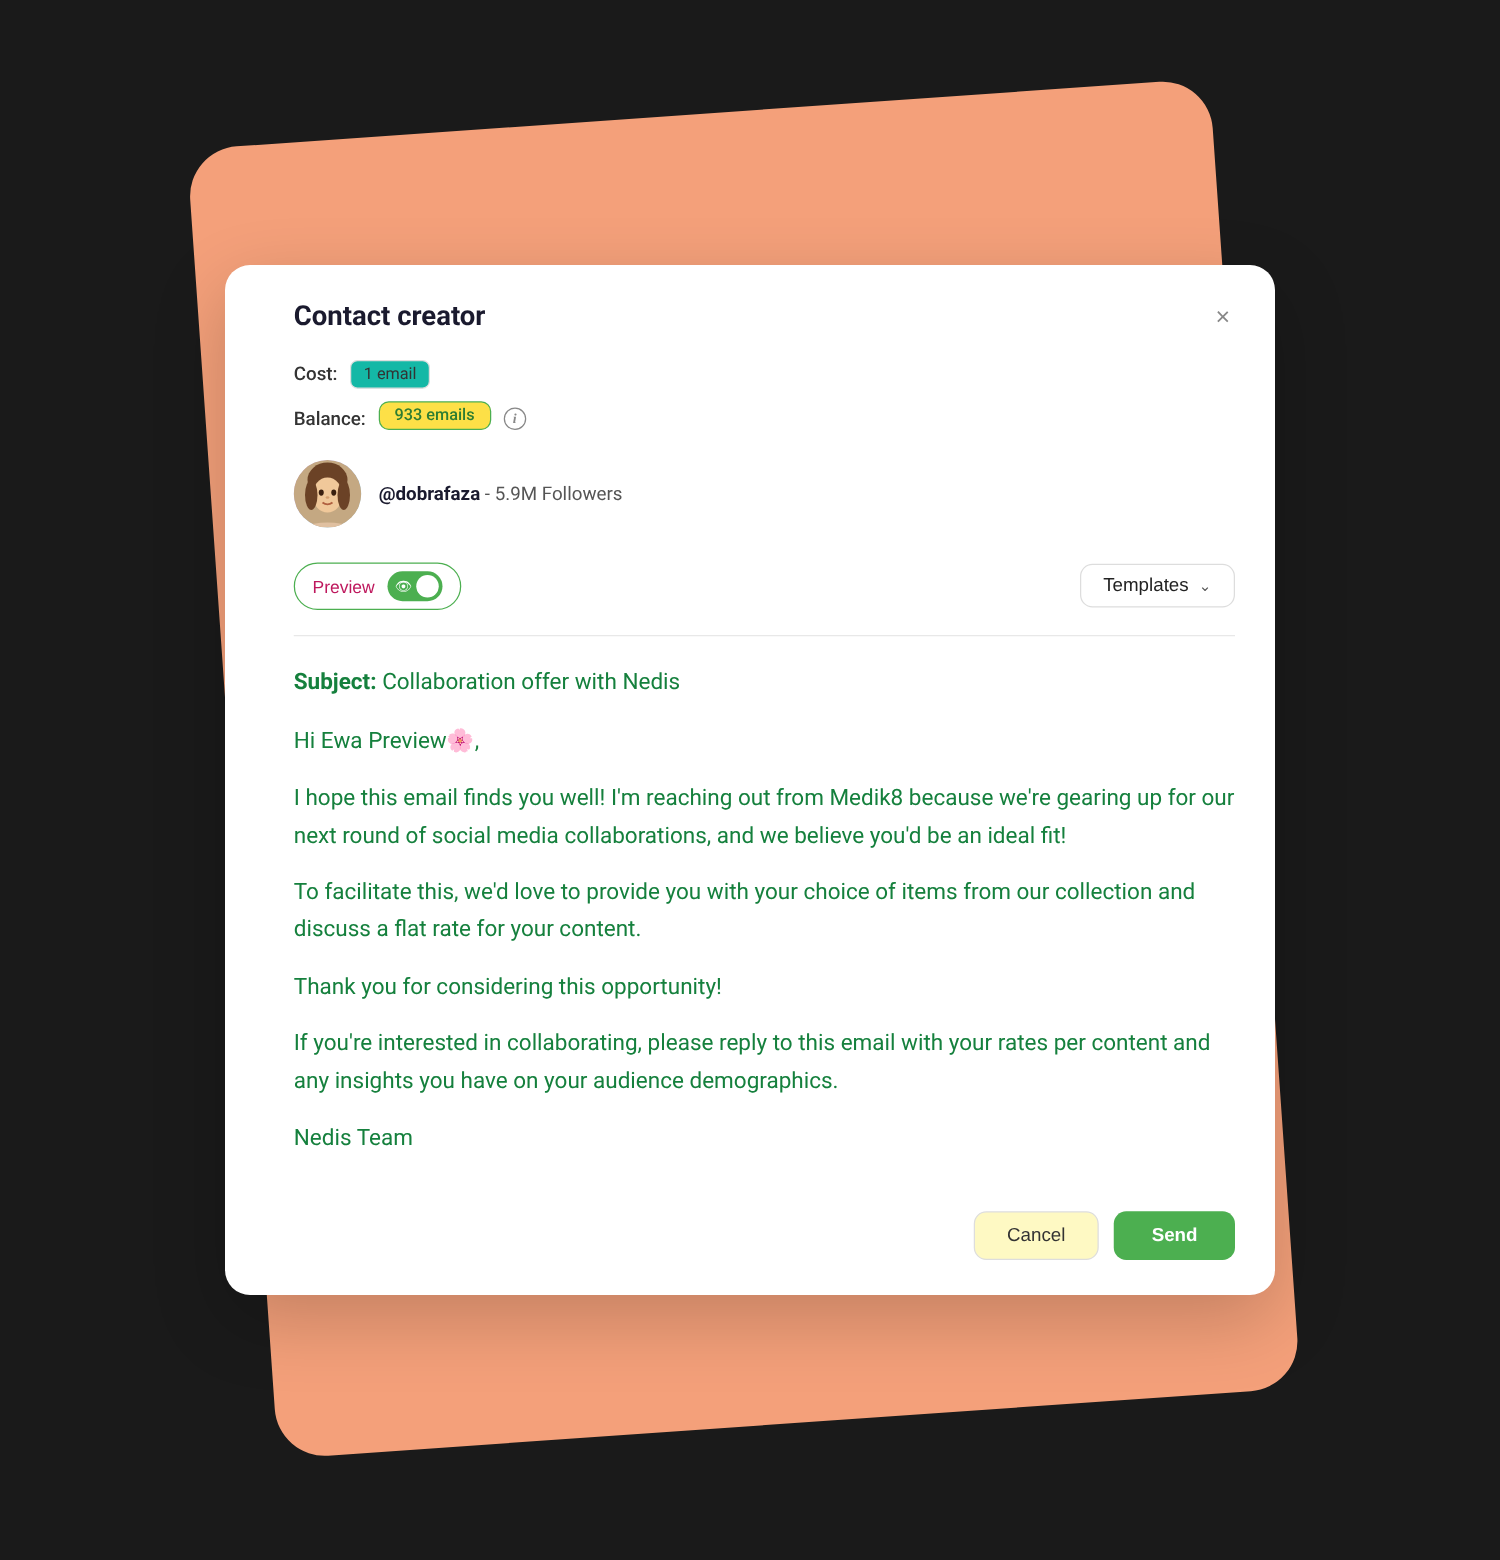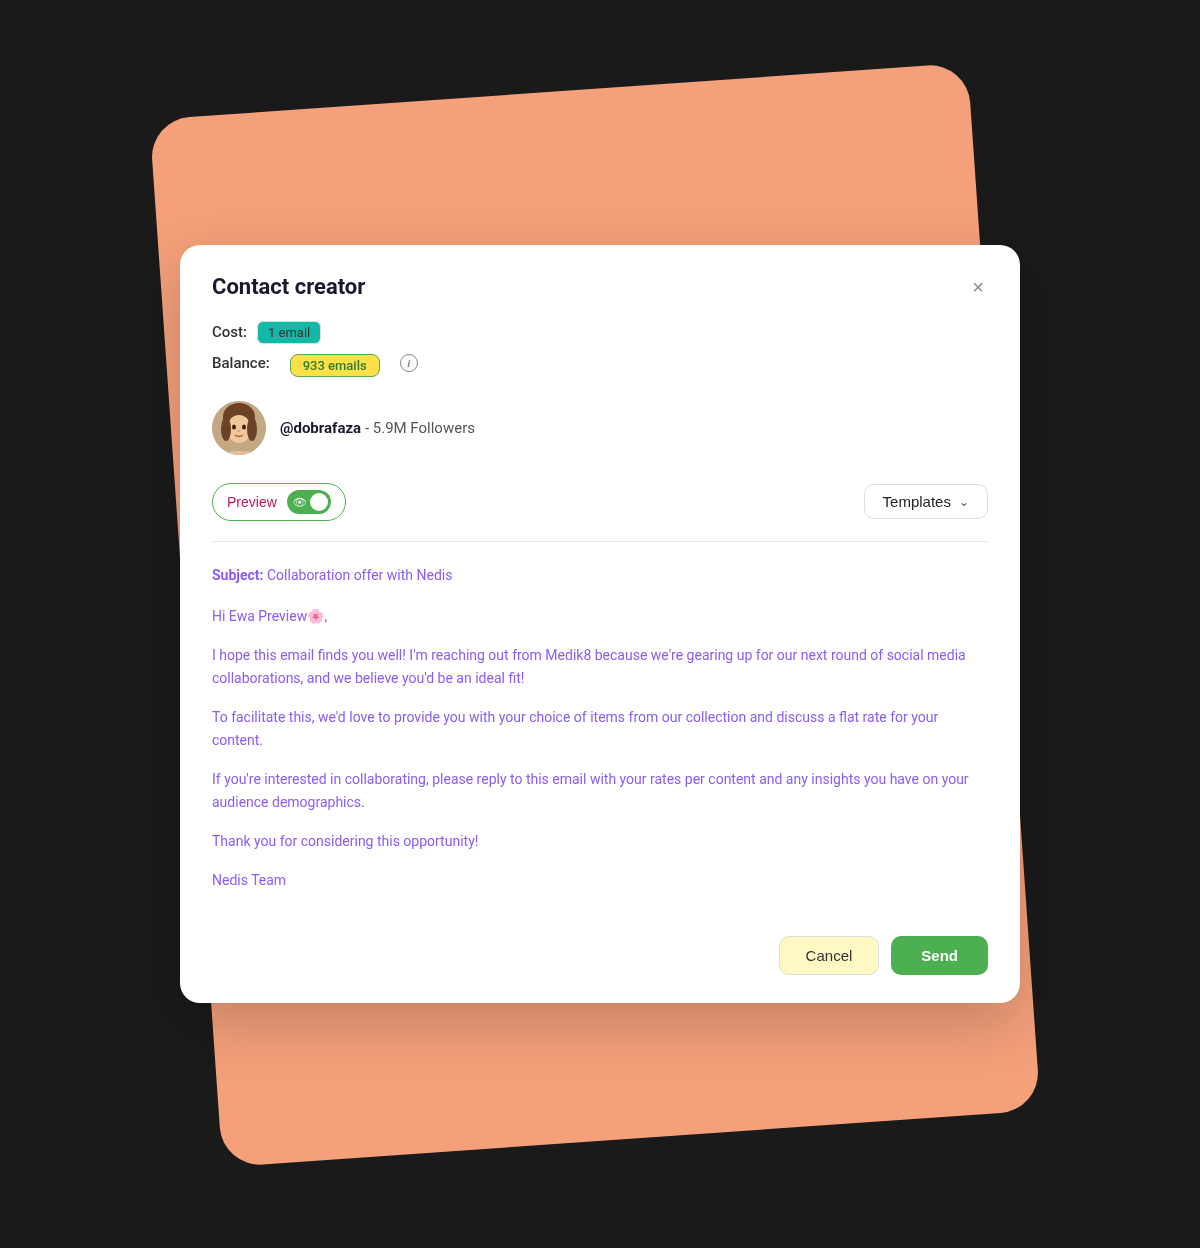--- a/index.html
+++ b/index.html
@@ -31,20 +31,21 @@
     }
 
     .modal-wrapper {
       position: relative;
       z-index: 10;
       width: 840px;
       background: #fff;
       border-radius: 20px;
       box-shadow: 0 20px 60px rgba(0,0,0,0.2);
       overflow: hidden;
+      padding-left: 23px;
     }
 
     .modal-header {
       display: flex;
       align-items: center;
       justify-content: space-between;
       padding: 28px 32px 20px 32px;
     }
 
     .modal-title {
@@ -88,22 +89,22 @@
       background: #14b8a6;
       border: 1px solid #ddd;
       border-radius: 6px;
       padding: 3px 10px;
       font-size: 13px;
       color: #333;
     }
 
     .balance-row {
       display: flex;
-      align-items: flex-start;
-      gap: 20px;
+      align-items: flex-end;
+      gap: 10px;
       margin-bottom: 24px;
     }
 
     .balance-label {
       font-size: 15px;
       color: #333;
       font-weight: 500;
     }
 
     .balance-badge {
@@ -242,22 +243,22 @@
       color: #555;
     }
 
     .divider {
       border: none;
       border-top: 1.5px solid #e8e8e8;
       margin-bottom: 22px;
     }
 
     .email-content {
-      font-size: 14px;
-      color: #8b5cf6;
+      font-size: 18px;
+      color: #15803d;
       line-height: 1.65;
     }
 
     .email-subject {
       margin-bottom: 18px;
     }
 
     .subject-bold {
       font-weight: 700;
     }
@@ -382,23 +383,23 @@
         <span class="subject-bold">Subject:</span>
         <span>Collaboration offer with Nedis</span>
       </div>
 
       <div class="email-greeting email-para">Hi Ewa Preview🌸,</div>
 
       <div class="email-para">I hope this email finds you well! I'm reaching out from Medik8 because we're gearing up for our next round of social media collaborations, and we believe you'd be an ideal fit!</div>
 
       <div class="email-para">To facilitate this, we'd love to provide you with your choice of items from our collection and discuss a flat rate for your content.</div>
 
+      <div class="email-para">Thank you for considering this opportunity!</div>
+
       <div class="email-para">If you're interested in collaborating, please reply to this email with your rates per content and any insights you have on your audience demographics.</div>
-
-      <div class="email-para">Thank you for considering this opportunity!</div>
 
       <div class="email-closing">
         <div>Nedis Team</div>
       </div>
 
     </div>
 
   </div>
 
   <div class="modal-footer">

